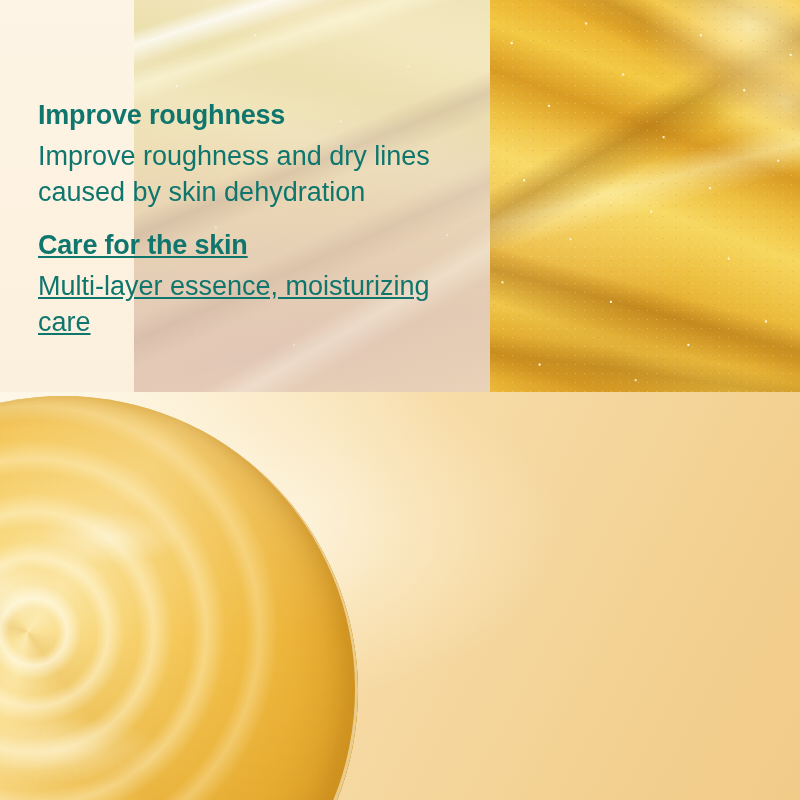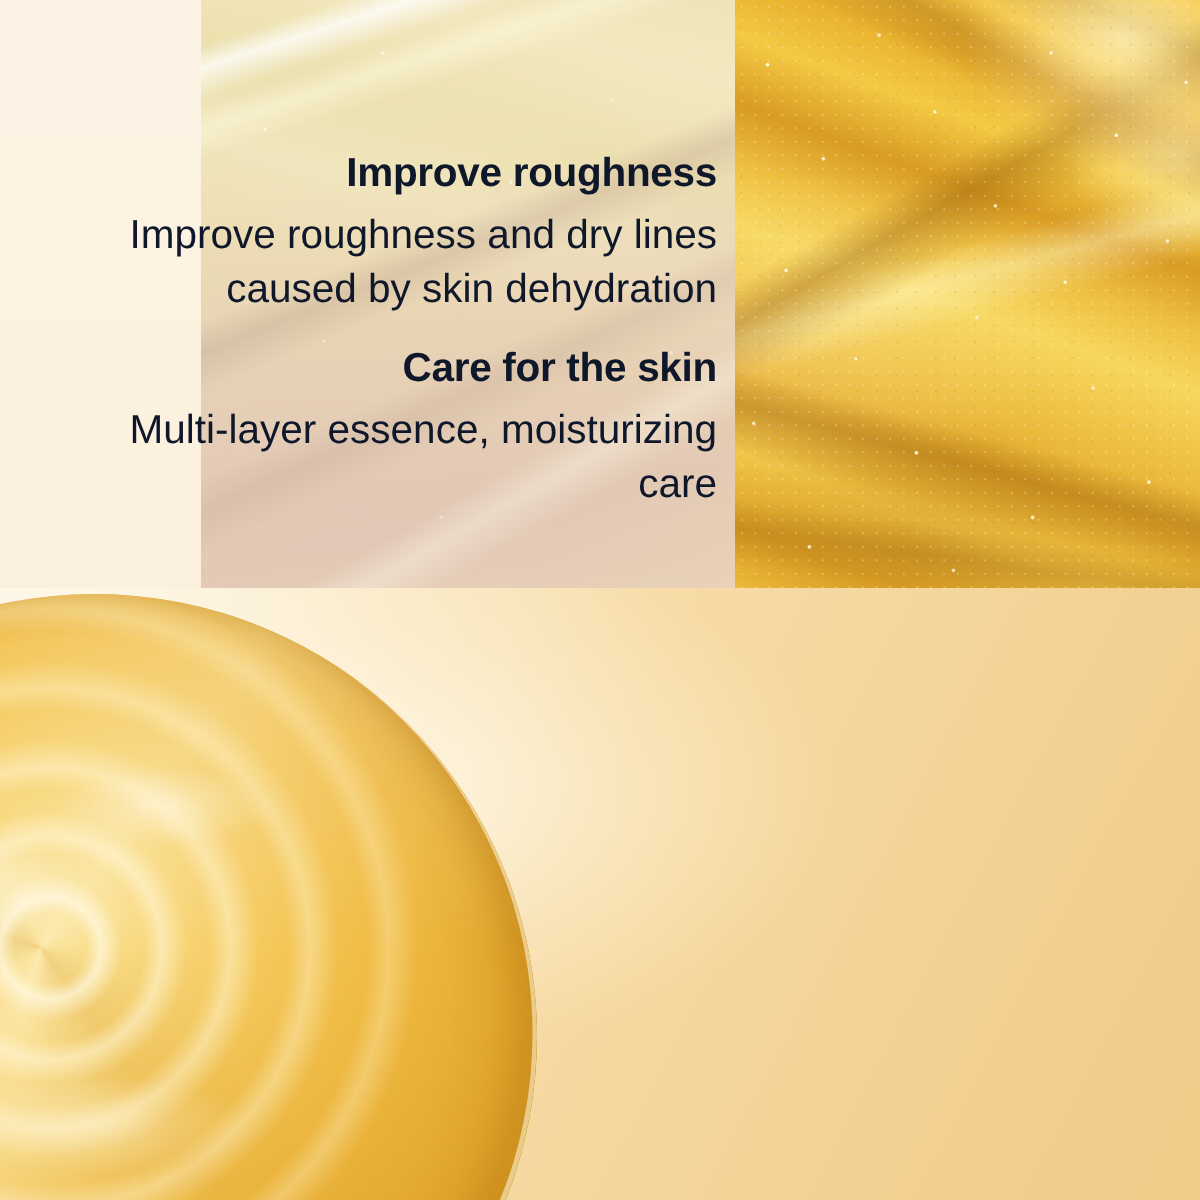--- a/index.html
+++ b/index.html
@@ -311,26 +311,26 @@
       radial-gradient(circle at 58% 95%, rgba(255,255,250,0.55) 2px, rgba(255,255,250,0) 3px),
       radial-gradient(circle at 31% 86%, rgba(255,250,228,0.45) 1.6px, rgba(255,250,228,0) 2.6px);
   }
 
   
   .text-top {
     position: absolute;
     left: 38px;
     top: 100px;
     width: 440px;
-    color: #0f172a;
-    text-align: right;
+    color: #0f766e;
+    text-align: left;
   }
 
   .blk { margin: 0; }
-  .blk + .blk { margin-top: 20px; }
+  .blk + .blk { margin-top: 20px; text-decoration: underline; }
 
   .h-top {
     font-size: 27px;
     font-weight: bold;
     letter-spacing: -0.2px;
     line-height: 1.15;
     margin: 0 0 8px 0;
   }
   .p-top {
     font-size: 27px;

